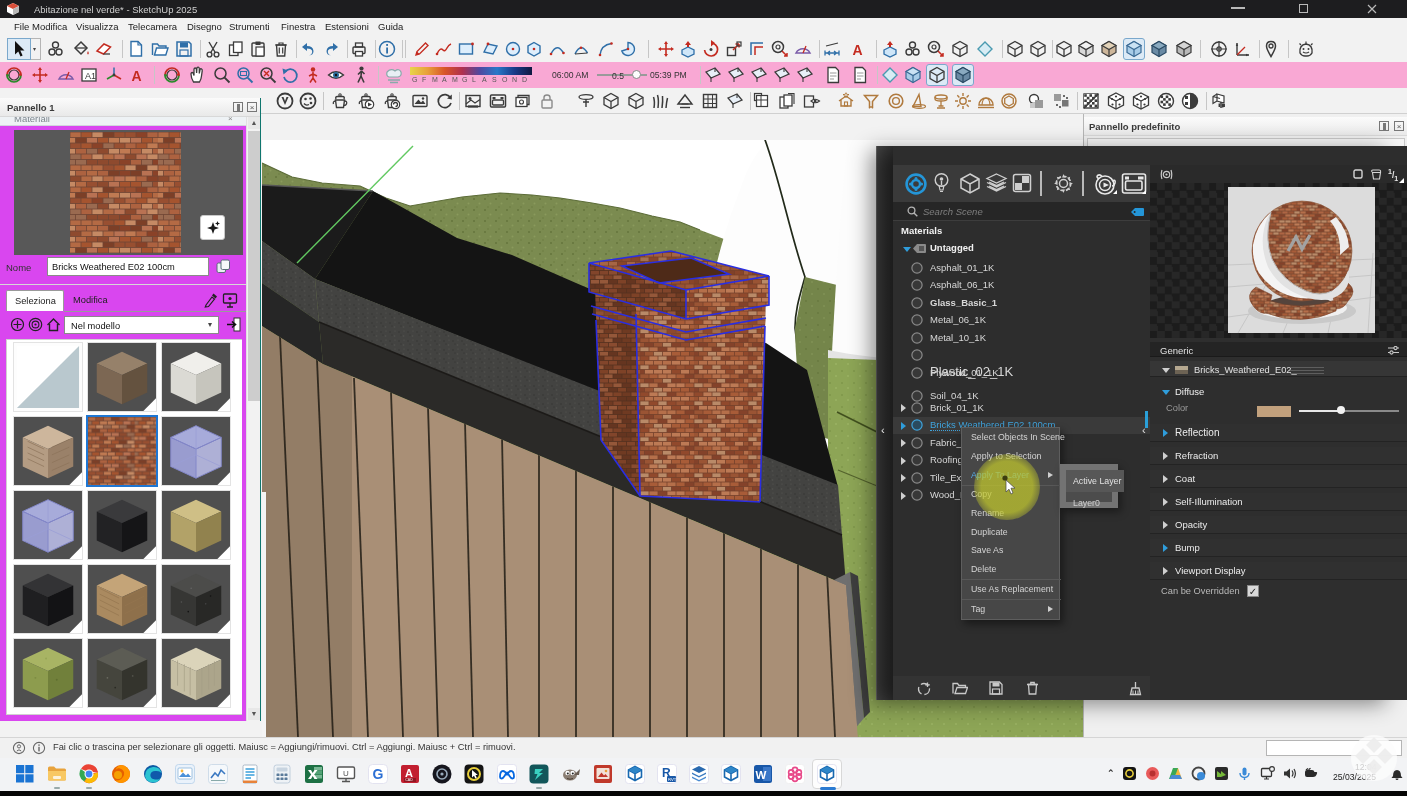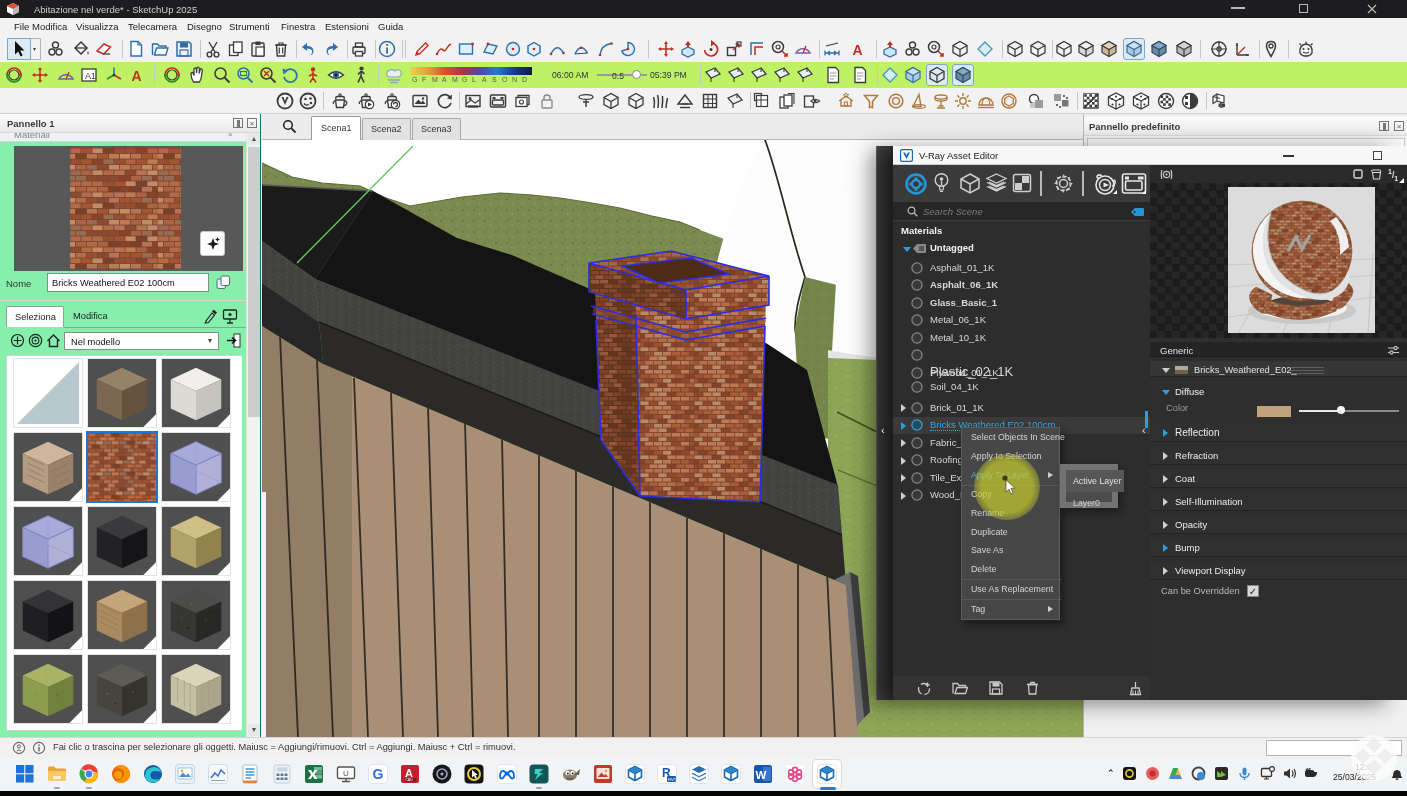--- a/index.html
+++ b/index.html
@@ -1057,21 +1057,21 @@
       </svg>
       <div class="abs" style="left:1259px;top:4px;width:1px;height:18px;background:#c6c6c6"></div>
       <svg class="abs" style="left:1261px;top:3px" width="20" height="20">
         <use href="#sy_pin"></use>
       </svg>
       <div class="abs" style="left:1288px;top:4px;width:1px;height:18px;background:#c6c6c6"></div>
       <svg class="abs" style="left:1296px;top:3px" width="20" height="20">
         <use href="#sy_face"></use>
       </svg>
     </div>
-<div id="tb2" class="abs" style="left:0;top:62px;width:1407px;height:26px;background:#bef264">
+<div id="tb2" class="abs" style="left:0;top:62px;width:1407px;height:26px;background:#f9a8d4">
       <svg class="abs" style="left:4px;top:3px" width="20" height="20">
         <use href="#sy_orbit"></use>
       </svg>
       <svg class="abs" style="left:30px;top:3px" width="20" height="20">
         <use href="#sy_move"></use>
       </svg>
       <svg class="abs" style="left:56px;top:3px" width="20" height="20">
         <use href="#sy_protr"></use>
       </svg>
       <svg class="abs" style="left:79px;top:3px" width="20" height="20">
@@ -1508,21 +1508,21 @@
         <path d="M3 4 L5 2.5 M5.5 3.8 L7.5 2.3" stroke="#2a2a2a" stroke-width="1.2"></path>
       </svg>
       <div class="tx" style="left:1355px;top:4px;font-size:8.6px;color:#222">12:04</div>
       <div class="tx" style="left:1333px;top:14px;font-size:8.6px;color:#222">25/03/2025</div>
       <svg class="abs" style="left:1390px;top:8px" width="14" height="15" viewBox="0 0 14 15">
         <path d="M3 10 Q3 4 7 4 Q11 4 11 10 L12.5 12 L1.5 12 Z M5.5 12.5 Q5.5 14 7 14 Q8.5 14 8.5 12.5" fill="#2a2a2a"></path>
       </svg>
     </div>
 <div class="abs" style="left:0;top:791px;width:1407px;height:5px;background:#050505;z-index:8"></div>
 
-<div class="abs" style="left:0;top:114px;width:261px;height:623px;background:#86efac;border-right:4px solid #0f766e">
+<div class="abs" style="left:0;top:98px;width:261px;height:623px;background:#d946ef;border-right:4px solid #0f766e">
  <div class="abs" style="left:0;top:0;width:260px;height:19px;background:linear-gradient(#fbfbfb,#e9e9e9);border-bottom:1px solid #d8d8d8">
   <div class="tx" style="left:7px;top:4px;font-size:9.5px;font-weight:bold;color:#3a3a3a">Pannello 1</div>
   <div class="abs" style="left:233px;top:4px;width:10px;height:10px;border:1px solid #777">
           <div class="abs" style="left:3px;top:1px;width:3px;height:7px;background:#777"></div>
         </div>
   <div class="abs" style="left:247px;top:4px;width:10px;height:10px;border:1px solid #777;font-size:8px;color:#555;text-align:center;line-height:9px">×</div>
  </div>
 
  <div class="abs" style="left:0;top:19px;width:246px;height:9px;background:#eef2f5;border-bottom:1px solid #cfd6dc;overflow:hidden">
   <div class="tx" style="left:14px;top:-4px;font-size:9.5px;color:#7d868d">Materiali</div>
@@ -1740,35 +1740,20 @@
         </div>
 </div>
 
  <div class="abs" style="left:246px;top:19px;width:14px;height:604px;background:#f2f2f2;border-left:1px solid #e0e0e0">
   <div class="abs" style="left:1px;top:0;width:12px;height:12px;background:#e8e8e8;text-align:center;font-size:7px;color:#555;line-height:12px">▲</div>
   <div class="abs" style="left:1px;top:14px;width:12px;height:270px;background:#cdcdcd"></div>
   <div class="abs" style="left:1px;top:591px;width:12px;height:12px;background:#e8e8e8;text-align:center;font-size:7px;color:#555;line-height:12px">▼</div>
  </div>
 </div>
 
-<div class="abs" style="left:262px;top:114px;width:821px;height:26px;background:#ececec;border-bottom:1px solid #b5b5b5">
- <svg class="abs" style="left:20px;top:5px" width="15" height="15" viewBox="0 0 15 15">
-        <circle cx="6" cy="6" r="4.3" fill="none" stroke="#222" stroke-width="1.5"></circle>
-        <path d="M9.4 9.4 L13.5 13.5" stroke="#222" stroke-width="1.8"></path>
-      </svg>
- <div class="abs" style="left:49px;top:2px;width:50px;height:24px;background:#fff;border:1px solid #9a9a9a;border-bottom:none;border-radius:2px 2px 0 0">
-        <div class="tx" style="left:9px;top:6px;font-size:9px;color:#333">Scena1</div>
-      </div>
- <div class="abs" style="left:100px;top:4px;width:49px;height:22px;background:#e2e2e2;border:1px solid #a8a8a8;border-bottom:none;border-radius:2px 2px 0 0">
-        <div class="tx" style="left:8px;top:5px;font-size:9px;color:#333">Scena2</div>
-      </div>
- <div class="abs" style="left:150px;top:4px;width:49px;height:22px;background:#e2e2e2;border:1px solid #a8a8a8;border-bottom:none;border-radius:2px 2px 0 0">
-        <div class="tx" style="left:8px;top:5px;font-size:9px;color:#333">Scena3</div>
-      </div>
-</div>
 <svg class="abs" style="left:262px;top:140px" width="821" height="597" viewBox="0 0 821 597">
  <rect width="821" height="597" fill="#ffffff"></rect>
 
  <path d="M0,23 L30,37 L60,43 L98,46 L124,58 L148,66 L200,57 L238,53 L270,55 L298,58 L330,63 L358,68 L390,76 L418,82 L438,90 L470,102 L520,125 L560,150 L600,185 L640,235 L700,330 L821,360 L821,597 L0,597 Z" fill="url(#gr1)"></path>
  <path d="M0,23 L30,37 L60,43 L98,46 L124,58 L148,66 L200,57 L238,53 L270,55 L298,58 L330,63 L358,68 L390,76 L418,82 L438,90" fill="none" stroke="#5c6c38" stroke-width="1.2"></path>
 
  <path d="M430,330 C520,360 620,390 700,400 L821,420 L821,597 L430,597 Z" fill="url(#gr2)"></path>
  <path d="M590,520 C660,470 745,435 821,425" fill="none" stroke="#4e5e2e" stroke-width="1.5"></path>
  <path d="M620,565 C690,525 755,498 821,485" fill="none" stroke="#5e6e38" stroke-width="1"></path>
  <path d="M700,597 L821,475 L821,597 Z" fill="#a9bf70"></path>
@@ -1856,30 +1841,20 @@
           <div class="abs" style="left:3px;top:1px;width:3px;height:7px;background:#777"></div>
         </div>
   <div class="abs" style="left:310px;top:4px;width:10px;height:10px;border:1px solid #777;font-size:8px;color:#555;text-align:center;line-height:9px">×</div>
  </div>
  <div class="abs" style="left:3px;top:24px;width:318px;height:12px;background:#f6f6f6;border:1px solid #c8c8c8"></div>
 </div>
 
 <div class="abs" style="left:876px;top:146px;width:17px;height:554px;z-index:5;background:linear-gradient(90deg,#4a4a4a,#343434);border-left:1px solid #6a6a6a"></div>
 <div class="abs" style="left:893px;top:146px;width:514px;height:554px;z-index:5;box-shadow:-22px 4px 20px rgba(0,0,0,0.45);background:#2d2d2d">
 
- <div class="abs" style="left:0;top:0;width:514px;height:19px;background:#f7f7f7;border-bottom:1px solid #d0d0d0">
-  <svg class="abs" style="left:7px;top:3px" width="13" height="13" viewBox="0 0 13 13">
-          <rect width="13" height="13" rx="2" fill="#1868b0"></rect>
-          <rect x="1.2" y="1.2" width="10.6" height="10.6" rx="1.4" fill="#fff"></rect>
-          <path d="M3 3.4 L6.5 10 L10 3.4 L7.8 3.4 L6.5 6.4 L5.2 3.4 Z" fill="#1868b0"></path>
-        </svg>
-  <div class="tx" style="left:26px;top:4px;font-size:9.5px;color:#222">V-Ray Asset Editor</div>
-  <div class="abs" style="left:390px;top:9px;width:11px;height:1.6px;background:#333"></div>
-  <div class="abs" style="left:480px;top:5px;width:9px;height:9px;border:1.2px solid #444"></div>
- </div>
 
  <div class="abs" style="left:0;top:19px;width:257px;height:37px;background:#3a3a3a">
   <svg class="abs" style="left:12px;top:8px" width="22" height="22" viewBox="0 0 22 22">
           <circle cx="11" cy="11" r="9.4" fill="none" stroke="#2496d8" stroke-width="2.6"></circle>
           <circle cx="11" cy="11" r="4" fill="none" stroke="#2496d8" stroke-width="2.4"></circle>
           <circle cx="11" cy="5.4" r="1.5" fill="#2496d8"></circle>
           <circle cx="11" cy="16.6" r="1.5" fill="#2496d8"></circle>
           <circle cx="5.4" cy="11" r="1.5" fill="#2496d8"></circle>
           <circle cx="16.6" cy="11" r="1.5" fill="#2496d8"></circle>
         </svg>
@@ -1944,21 +1919,21 @@
           <path d="M4 0 L12 0 Q13 0 13 1 L13 8 Q13 9 12 9 L4 9 L0 4.5 Z" fill="#8a8a8a"></path>
           <rect x="6" y="2" width="5" height="5" fill="#555"></rect>
         </svg>
         <div class="tx" style="left:37px;top:21px;font-size:9.5px;font-weight:bold;color:#f2f2f2">Untagged</div>
 <div class="abs" style="left:0;top:38px;width:257px;height:17px;">
           <svg class="abs" style="left:18px;top:2.5px" width="12" height="12" viewBox="0 0 12 12">
             <circle cx="6" cy="6" r="5.1" fill="#383838" stroke="#8a8a8a" stroke-width="1.2"></circle>
           </svg>
           <div class="tx" style="left:37px;top:2.5px;font-size:9.5px;color:#d8d8d8;">Asphalt_01_1K</div>
         </div>
-<div class="abs" style="left:0;top:55.5px;width:257px;height:17px;font-weight:bold;">
+<div class="abs" style="left:0;top:55.5px;width:257px;height:17px;">
           <svg class="abs" style="left:18px;top:2.5px" width="12" height="12" viewBox="0 0 12 12">
             <circle cx="6" cy="6" r="5.1" fill="#383838" stroke="#8a8a8a" stroke-width="1.2"></circle>
           </svg>
           <div class="tx" style="left:37px;top:2.5px;font-size:9.5px;color:#d8d8d8;">Asphalt_06_1K</div>
         </div>
 <div class="abs" style="left:0;top:73.0px;width:257px;height:17px;font-weight:bold;">
           <svg class="abs" style="left:18px;top:2.5px" width="12" height="12" viewBox="0 0 12 12">
             <circle cx="6" cy="6" r="5.1" fill="#383838" stroke="#8a8a8a" stroke-width="1.2"></circle>
           </svg>
           <div class="tx" style="left:37px;top:2.5px;font-size:9.5px;color:#d8d8d8;">Glass_Basic_1</div>
@@ -1980,21 +1955,21 @@
             <circle cx="6" cy="6" r="5.1" fill="#383838" stroke="#8a8a8a" stroke-width="1.2"></circle>
           </svg>
           <div class="tx" style="left:37px;top:17px;font-size:13px;color:#d8d8d8;">Plastic_02_1K</div>
         </div>
 <div class="abs" style="left:0;top:143.0px;width:257px;height:17px;">
           <svg class="abs" style="left:18px;top:2.5px" width="12" height="12" viewBox="0 0 12 12">
             <circle cx="6" cy="6" r="5.1" fill="#383838" stroke="#8a8a8a" stroke-width="1.2"></circle>
           </svg>
           <div class="tx" style="left:37px;top:2.5px;font-size:9.5px;color:#d8d8d8;">Plywood_01_1K</div>
         </div>
-<div class="abs" style="left:0;top:157px;width:257px;height:17px;">
+<div class="abs" style="left:0;top:166px;width:257px;height:17px;">
           <svg class="abs" style="left:18px;top:2.5px" width="12" height="12" viewBox="0 0 12 12">
             <circle cx="6" cy="6" r="5.1" fill="#383838" stroke="#8a8a8a" stroke-width="1.2"></circle>
           </svg>
           <div class="tx" style="left:37px;top:2.5px;font-size:9.5px;color:#d8d8d8;">Soil_04_1K</div>
         </div>
 <div class="abs" style="left:0;top:178.0px;width:257px;height:17px;">
           <div class="abs" style="left:8px;top:5px;width:0;height:0;border-top:4px solid transparent;border-bottom:4px solid transparent;border-left:5px solid #cfcfcf"></div>
           <svg class="abs" style="left:18px;top:2.5px" width="12" height="12" viewBox="0 0 12 12">
             <circle cx="6" cy="6" r="5.1" fill="#383838" stroke="#8a8a8a" stroke-width="1.2"></circle>
           </svg>

